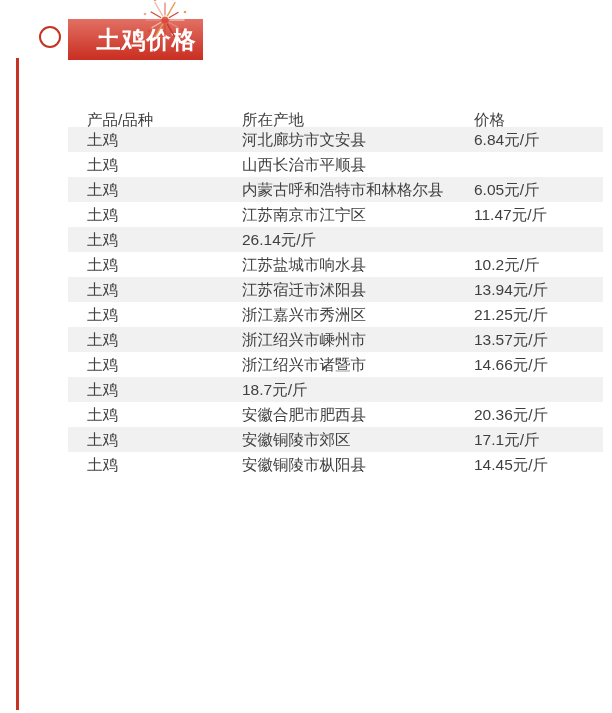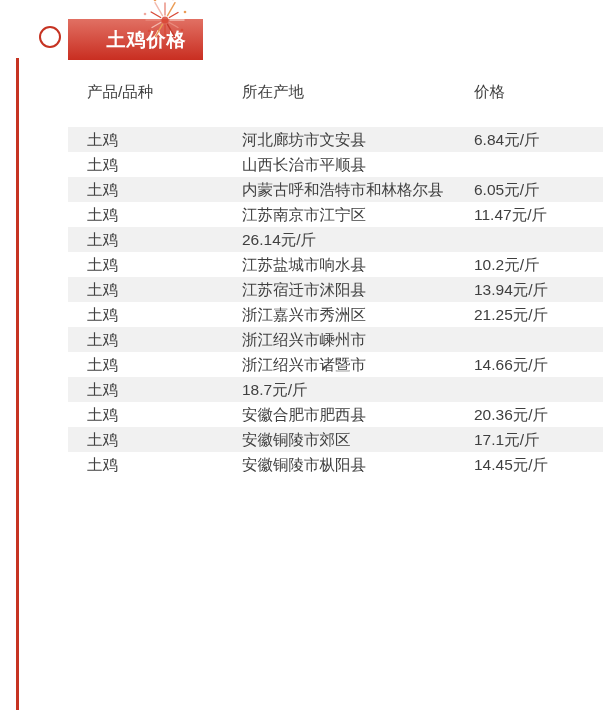--- a/index.html
+++ b/index.html
@@ -36,21 +36,21 @@
     left: 68px; top: 19px;
     width: 135px; height: 41px;
     background: linear-gradient(180deg, var(--badge-top, #e17063) 0%, var(--badge-bottom, #c92e21) 100%);
     display: flex;
     align-items: center;
     justify-content: center;
     padding-left: 22px;
   }
   .title-badge .badge-text {
     color: #ffffff;
-    font-size: 19px;
+    font-size: 24px;
     font-weight: bold;
     letter-spacing: 1px;
     white-space: nowrap;
   }
 
   
   .firework {
     position: absolute;
     left: 126px; top: 0;
     pointer-events: none;
@@ -58,21 +58,21 @@
 
   
   .price-table {
     position: absolute;
     left: 68px; top: 84px;
     width: 535px;
   }
   .thead {
     height: 43px;
     display: flex;
-    align-items: flex-start;
+    align-items: flex-end;
     background: #ffffff;
   }
   .trow {
     height: 25px;
     display: flex;
     align-items: center;
   }
   .trow.alt { background: var(--row-alt-bg, #f1f1f1); }
   .cell {
     font-size: 15.5px;
@@ -197,20 +197,21 @@
 
   <div class="trow">
     <div class="cell c1">土鸡</div>
     <div class="cell c2">浙江嘉兴市秀洲区</div>
     <div class="cell c3">21.25元/斤</div>
   </div>
 
   <div class="trow alt">
     <div class="cell c1">土鸡</div>
     <div class="cell c2">浙江绍兴市嵊州市</div>
+    <div class="cell c3">13.57元/斤</div>
   </div>
 
   <div class="trow">
     <div class="cell c1">土鸡</div>
     <div class="cell c2">浙江绍兴市诸暨市</div>
     <div class="cell c3">14.66元/斤</div>
   </div>
 
   <div class="trow alt">
     <div class="cell c1">土鸡</div>

